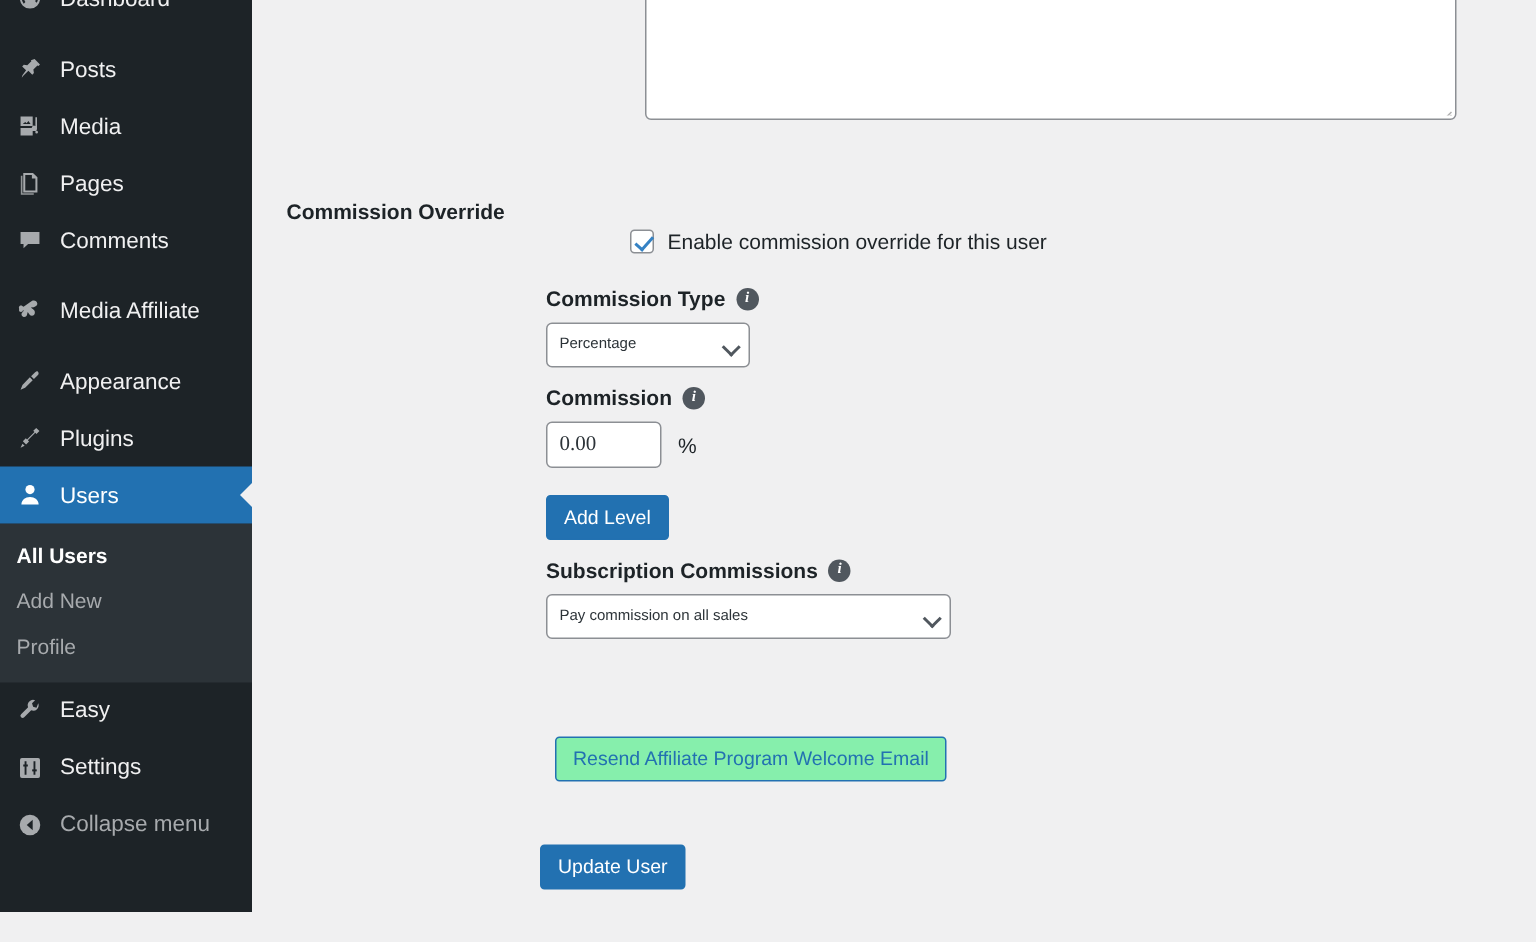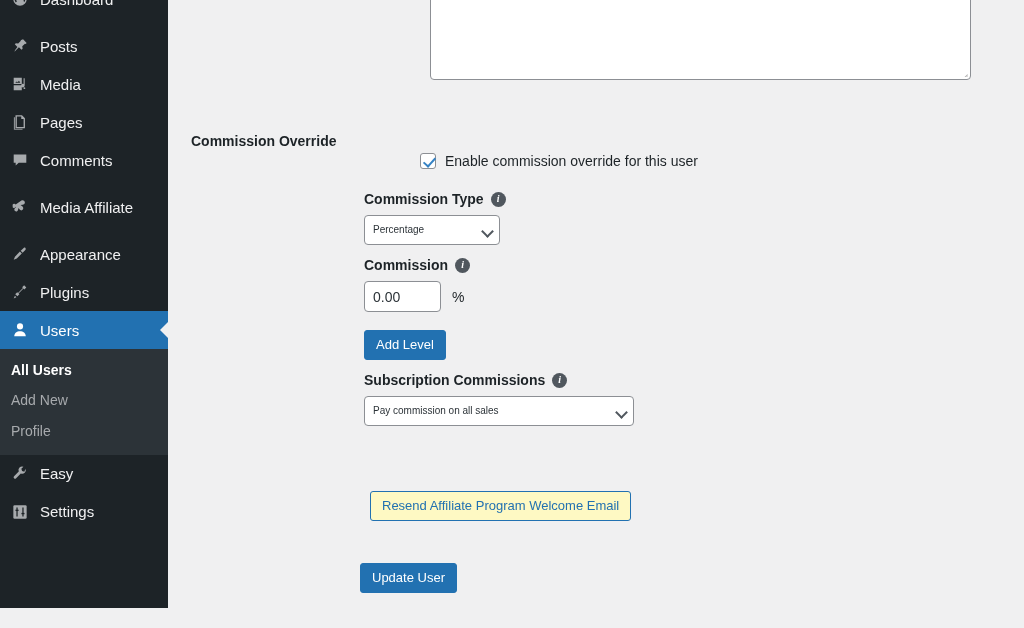--- a/index.html
+++ b/index.html
@@ -195,38 +195,38 @@
 
   .wp-input {
     background: #fff;
     border: 1px solid #8c8f94;
     border-radius: 4px;
     height: 31px;
     width: 77px;
     font-size: 14px;
     color: #2c3338;
     padding: 0 8px;
-    font-family: Liberation Sans, sans-serif;
+    font-family: Liberation Serif, serif;
   }
   .pct { margin-left: 11px; font-size: 14px; color: #1d2327; }
 
   .btn-primary {
     background: #2271b1;
     border: 1px solid #2271b1;
     border-radius: 3px;
     color: #fff;
     font-size: 13px;
     font-family: "Liberation Sans", sans-serif;
     height: 30px;
     padding: 0 11px;
     line-height: 28px;
     cursor: pointer;
   }
   .btn-secondary {
-    background: #fef9c3;
+    background: #86efac;
     border: 1px solid #2271b1;
     border-radius: 3px;
     color: #2271b1;
     font-size: 13px;
     font-family: "Liberation Sans", sans-serif;
     height: 30px;
     padding: 0 11px;
     line-height: 28px;
     cursor: pointer;
   }
@@ -358,20 +358,29 @@
             <rect x="6" y="5" width="1.4" height="10"></rect>
             <rect x="5" y="7.4" width="3.4" height="1.5"></rect>
             <rect x="12.6" y="5" width="1.4" height="10"></rect>
             <rect x="11.6" y="11" width="3.4" height="1.5"></rect>
           </g>
         </svg>
       </span>
       <span class="mi-label">Settings</span>
     </div>
 
+    <div class="menu-item">
+      <span class="mi-ico">
+        <svg width="18" height="18" viewBox="0 0 20 20" fill="currentColor">
+          <circle cx="10" cy="10" r="7.6"></circle>
+          <path d="M12 6.2 7.6 10l4.4 3.8z" fill="#1d2327"></path>
+        </svg>
+      </span>
+      <span class="mi-label" style="color:#a7aaad">Collapse menu</span>
+    </div>
 
   </nav>
 
   <main id="main">
 
     <div class="textarea-box">
       <span></span>
       <span class="resize-grip">
           <i></i>
           <i></i>

